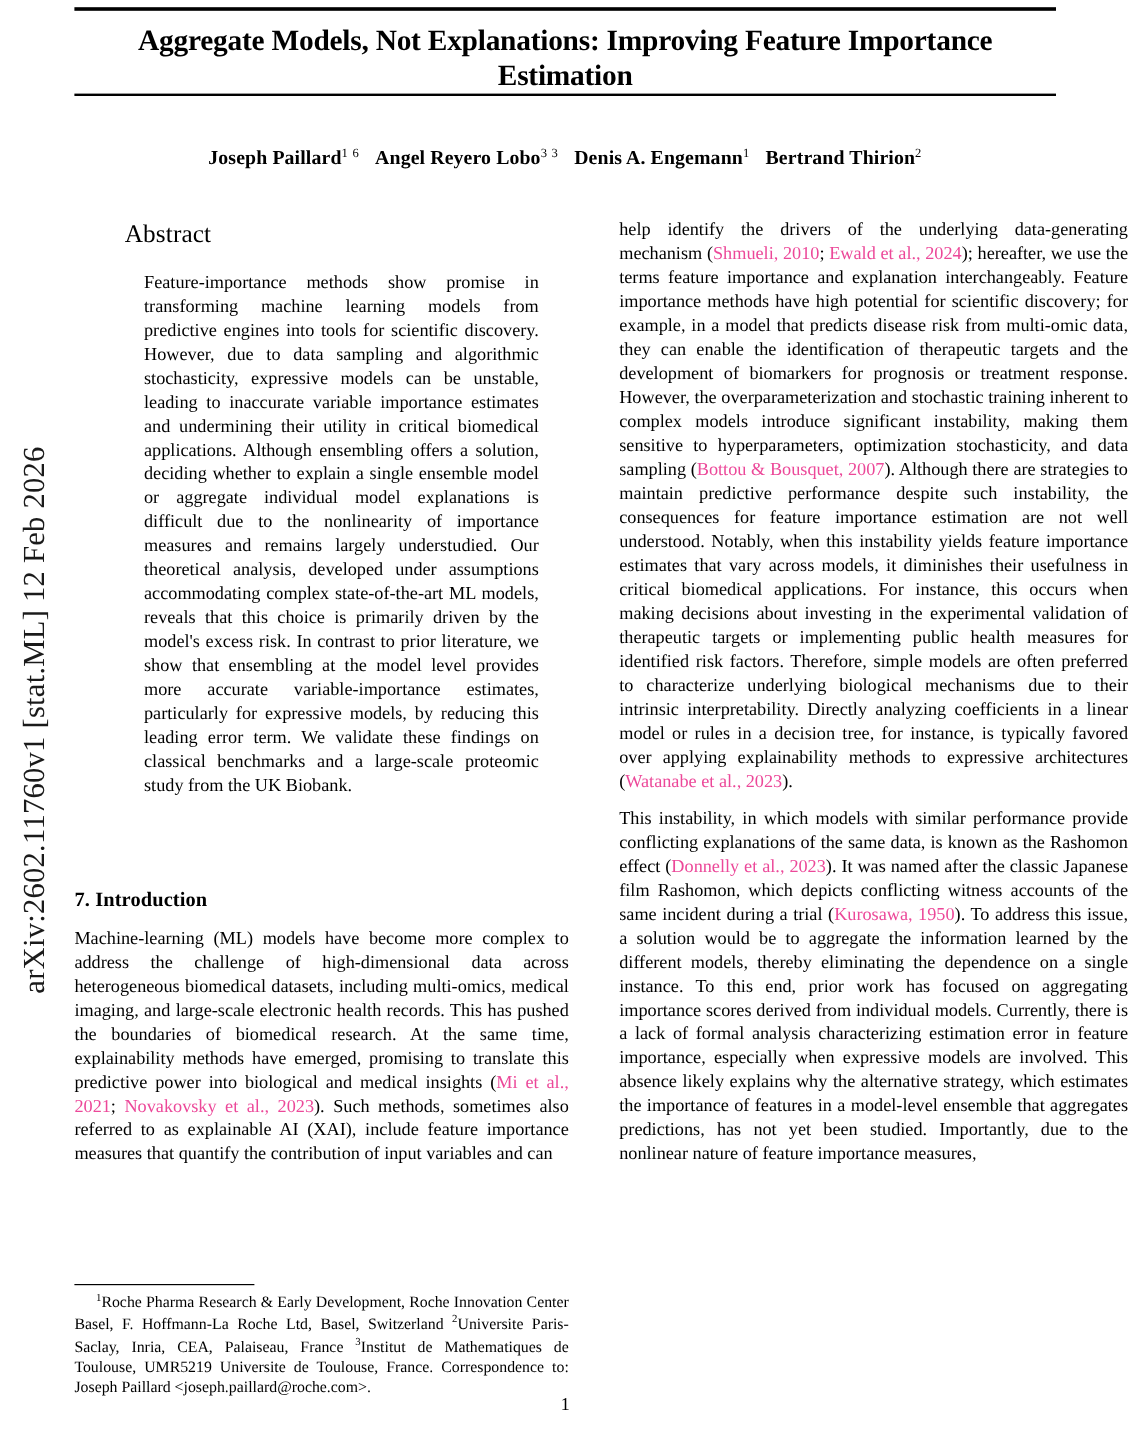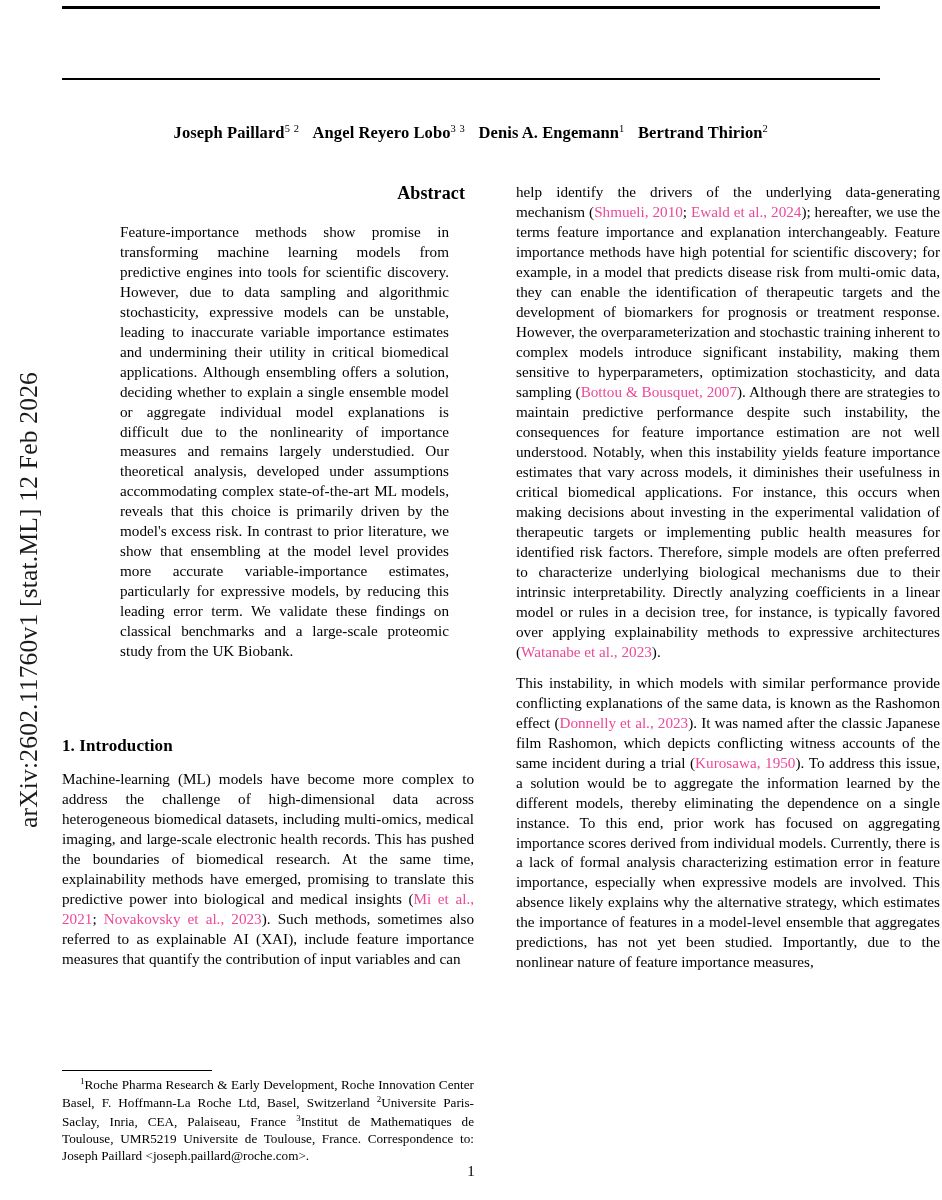--- a/index.html
+++ b/index.html
@@ -104,23 +104,23 @@
     font-size: 15.2px;
     line-height: 1.315;
     text-align: justify;
   }
   #col-left  { left: 0;   width: 412px; }
   #col-right { left: 454px; width: 424px; }
 
   
   #abstract-block { padding: 0 9px 0 42px; }
   #abstract-heading {
-    text-align: right;
-    font-size: 18px;
-    font-weight: bold;
+    text-align: left;
+    font-size: 21px;
+    font-weight: normal;
     margin: 0 0 6px 0;
     letter-spacing: 0.1px;
   }
   #abstract-text {
     margin: 16px;
     text-align: justify;
     font-size: 15.2px;
     line-height: 1.315;
     hyphens: auto;
     -webkit-hyphens: auto;
@@ -187,34 +187,35 @@
 <body>
 
 <div id="arxiv-stamp">
   <div class="stamp-text">arXiv:2602.11760v1  [stat.ML]  12 Feb 2026</div>
 </div>
 
 <div id="page">
 
   <div class="rule-top"></div>
 
+  <div id="title">Aggregate Models, Not Explanations: Improving Feature Importance Estimation</div>
 
   <div class="rule-under-title"></div>
 
-  <div id="authors"><span class="author">Joseph Paillard<span class="aff">5 2</span></span><span class="gap"></span><span class="author">Angel Reyero Lobo<span class="aff">3 3</span></span><span class="gap"></span><span class="author">Denis A. Engemann<span class="aff">1</span></span><span class="gap"></span><span class="author">Bertrand Thirion<span class="aff">2</span></span></div>
+  <div id="authors"><span class="author">Joseph Paillard<span class="aff">1 6</span></span><span class="gap"></span><span class="author">Angel Reyero Lobo<span class="aff">3 3</span></span><span class="gap"></span><span class="author">Denis A. Engemann<span class="aff">1</span></span><span class="gap"></span><span class="author">Bertrand Thirion<span class="aff">2</span></span></div>
 
   <div class="col" id="col-left">
 
     <div id="abstract-block">
       <div id="abstract-heading">Abstract</div>
       <p id="abstract-text">Feature-importance methods show promise in transforming machine learning models from predictive engines into tools for scientific discovery. However, due to data sampling and algorithmic stochasticity, expressive models can be unstable, leading to inaccurate variable importance estimates and undermining their utility in critical biomedical applications. Although ensembling offers a solution, deciding whether to explain a single ensemble model or aggregate individual model explanations is difficult due to the nonlinearity of importance measures and remains largely understudied. Our theoretical analysis, developed under assumptions accommodating complex state-of-the-art ML models, reveals that this choice is primarily driven by the model's excess risk. In contrast to prior literature, we show that ensembling at the model level provides more accurate variable-importance estimates, particularly for expressive models, by reducing this leading error term. We validate these findings on classical benchmarks and a large-scale proteomic study from the UK Biobank.</p>
     </div>
 
     <div id="intro-block">
-      <h2 class="section-heading">1. Introduction</h2>
+      <h2 class="section-heading">7. Introduction</h2>
       <p class="body-par" id="intro-p1">Machine-learning (ML) models have become more complex to address the challenge of high-dimensional data across heterogeneous biomedical datasets, including multi-omics, medical imaging, and large-scale electronic health records. This has pushed the boundaries of biomedical research. At the same time, explainability methods have emerged, promising to translate this predictive power into biological and medical insights (<span class="cite">Mi et al., 2021</span>; <span class="cite">Novakovsky et al., 2023</span>). Such methods, sometimes also referred to as explainable AI (XAI), include feature importance measures that quantify the contribution of input variables and can</p>
     </div>
 
   </div>
 
   <div class="col" id="col-right">
     <p class="body-par" id="right-p1">help identify the drivers of the underlying data-generating mechanism (<span class="cite">Shmueli, 2010</span>; <span class="cite">Ewald et al., 2024</span>); hereafter, we use the terms feature importance and explanation interchangeably. Feature importance methods have high potential for scientific discovery; for example, in a model that predicts disease risk from multi-omic data, they can enable the identification of therapeutic targets and the development of biomarkers for prognosis or treatment response. However, the overparameterization and stochastic training inherent to complex models introduce significant <span class="ital">instability</span>, making them sensitive to hyperparameters, optimization stochasticity, and data sampling (<span class="cite">Bottou &amp; Bousquet, 2007</span>). Although there are strategies to maintain predictive performance despite such instability, the consequences for feature importance estimation are not well understood. Notably, when this instability yields feature importance estimates that vary across models, it diminishes their usefulness in critical biomedical applications. For instance, this occurs when making decisions about investing in the experimental validation of therapeutic targets or implementing public health measures for identified risk factors. Therefore, simple models are often preferred to characterize underlying biological mechanisms due to their intrinsic interpretability. Directly analyzing coefficients in a linear model or rules in a decision tree, for instance, is typically favored over applying explainability methods to expressive architectures (<span class="cite">Watanabe et al., 2023</span>).</p>
     <p class="body-par" id="right-p2">This instability, in which models with similar performance provide conflicting explanations of the same data, is known as the <span class="ital">Rashomon effect</span> (<span class="cite">Donnelly et al., 2023</span>). It was named after the classic Japanese film Rashomon, which depicts conflicting witness accounts of the same incident during a trial (<span class="cite">Kurosawa, 1950</span>). To address this issue, a solution would be to aggregate the information learned by the different models, thereby eliminating the dependence on a single instance. To this end, prior work has focused on aggregating importance scores derived from individual models. Currently, there is a lack of formal analysis characterizing estimation error in feature importance, especially when expressive models are involved. This absence likely explains why the alternative strategy, which estimates the importance of features in a model-level ensemble that aggregates predictions, has not yet been studied. Importantly, due to the nonlinear nature of feature importance measures,</p>
   </div>
 

